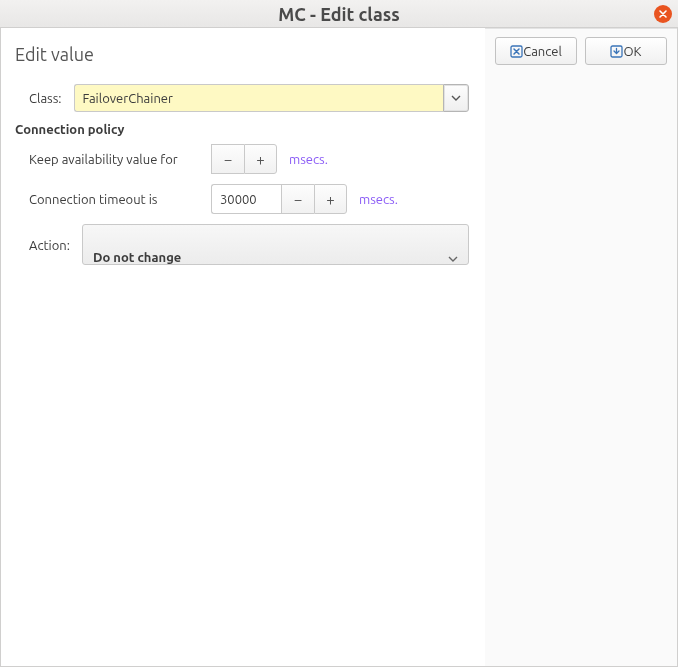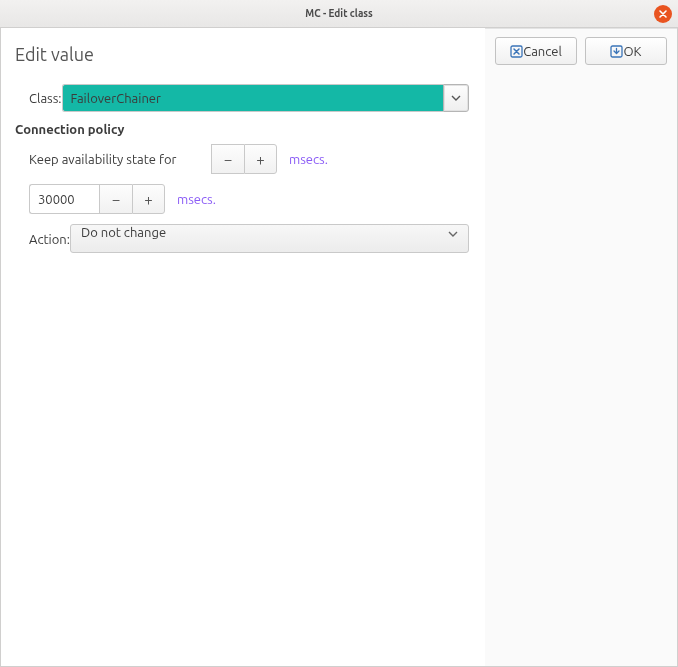--- a/index.html
+++ b/index.html
@@ -21,21 +21,21 @@
     background: linear-gradient(to bottom, #f2f1f0, #e8e7e6);
     border-bottom: 1px solid #d0cfce;
     display: flex;
     align-items: center;
     position: relative;
   }
   .titlebar-title {
     flex: 1;
     text-align: center;
     font-weight: 600;
-    font-size: 10px;
+    font-size: 18px;
     color: #4a4a4a;
   }
   .titlebar-close {
     position: absolute;
     right: 6px;
     top: 50%;
     transform: translateY(-50%);
     width: 18px;
     height: 18px;
     border-radius: 50%;
@@ -74,42 +74,42 @@
     font-weight: 700;
     color: #3c3c3c;
     margin: 10px 0 8px 0;
     font-size: 13px;
   }
 
   
   .row {
     display: flex;
     align-items: center;
-    gap: 0;
+    gap: 12px;
     margin-bottom: 10px;
   }
   .label { white-space: nowrap; }
   .indent { padding-left: 14px; }
 
   .combo {
     flex: 1;
     display: flex;
     align-items: stretch;
   }
   .combo-input {
     flex: 1;
     height: 28px;
     border: 1px solid #c9c9c9;
     border-right: none;
     border-radius: 3px 0 0 3px;
     padding: 0 8px;
     font-size: 13px;
     font-family: inherit;
     color: #3c3c3c;
-    background: #14b8a6;
+    background: #fef9c3;
   }
   .combo-button {
     width: 26px;
     height: 28px;
     border: 1px solid #b5b5b5;
     border-radius: 0 3px 3px 0;
     background: linear-gradient(to bottom, #fdfdfd, #efefef);
     display: flex;
     align-items: center;
     justify-content: center;
@@ -156,30 +156,31 @@
     align-items: center;
     gap: 12px;
     margin: 6px 0 10px 0;
   }
   .policy-label { width: 170px; }
   .units { color: #8b5cf6; }
 
   
   .select {
     flex: 1;
-    height: 29px;
+    height: 41px;
     border: 1px solid #c9c9c9;
     border-radius: 3px;
     background: linear-gradient(to bottom, #f7f7f7, #ececec);
     display: flex;
-    align-items: flex-start;
+    align-items: flex-end;
     justify-content: space-between;
     padding: 0 10px 0 10px;
     cursor: pointer;
     color: #3c3c3c;
+    font-weight: bold;
   }
   .select-caret { color:#666; }
 
   
   .footer {
     display: flex;
     justify-content: flex-end;
     gap: 8px;
     padding: 8px 10px 10px 10px;
     background: #fafafa;
@@ -227,33 +228,34 @@
           <svg width="10" height="6" viewBox="0 0 10 6">
             <path d="M1 1 L5 5 L9 1" fill="none" stroke="#555" stroke-width="1.4"></path>
           </svg>
         </div>
       </div>
     </div>
 
     <div class="section-header">Connection policy</div>
 
     <div class="policy-row indent">
-      <span class="policy-label">Keep availability state for</span>
+      <span class="policy-label">Keep availability value for</span>
       <div class="spin">
         <div class="spin-btn minus">
           <span>−</span>
         </div>
         <div class="spin-btn plus">
           <span>+</span>
         </div>
       </div>
       <span class="units">msecs.</span>
     </div>
 
     <div class="policy-row indent">
+      <span class="policy-label">Connection timeout is</span>
       <div class="spin">
         <input class="spin-input" type="text" value="30000" style="">
         <div class="spin-btn minus">
           <span>−</span>
         </div>
         <div class="spin-btn plus">
           <span>+</span>
         </div>
       </div>
       <span class="units">msecs.</span>

